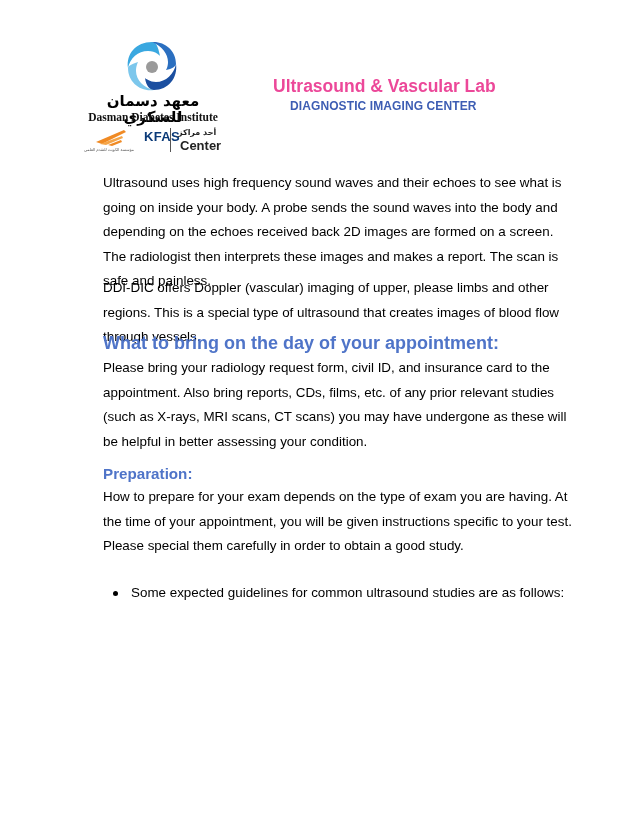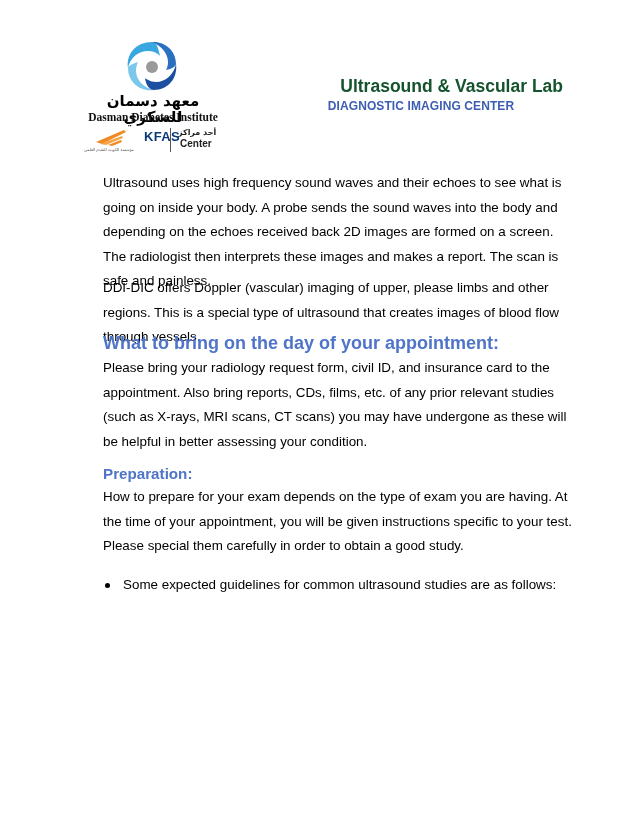--- a/index.html
+++ b/index.html
@@ -10,36 +10,36 @@
   .logo-arabic { position: absolute; left: 0; top: 55px; width: 150px; text-align: center;
                  font-family: "DejaVu Sans", sans-serif; font-weight: bold; font-size: 15px; line-height: 16px; direction: rtl; }
   .logo-english { position: absolute; left: 0; top: 73px; width: 150px; text-align: center;
                   font-family: "Liberation Serif", serif; font-weight: bold; font-size: 11.5px; color: #111; }
   .kfas-row { position: absolute; left: 6px; top: 88px; width: 140px; height: 32px; }
   .kfas-mark { position: absolute; left: 12px; top: 2px; width: 30px; height: 18px; }
   .kfas-text { position: absolute; left: 40px; top: 3px; font-weight: bold; font-size: 13px; color: #0a3a78; letter-spacing: 0.3px; padding-left: 20px; }
   .kfas-sub { position: absolute; left: 0px; top: 21px; width: 70px; font-size: 4px; color: #555; line-height: 5px; }
   .kfas-divider { position: absolute; left: 86px; top: 2px; width: 1px; height: 24px; background: #555; }
   .center-ar { position: absolute; left: 94px; top: 2px; font-family: "DejaVu Sans", sans-serif; font-size: 8px; color: #222; direction: rtl; font-weight: bold; }
-  .center-en { position: absolute; left: 96px; top: 12px; font-size: 10px; color: #222; font-weight: bold; }
+  .center-en { position: absolute; left: 96px; top: 12px; font-size: 13px; color: #222; font-weight: bold; }
 
-  .header-title { position: absolute; left: 301px; top: 76px; width: 262px; text-align: right;
-                  font-weight: bold; font-size: 17.5px; color: #14532d; }
-  .header-sub { position: absolute; left: 290px; top: 99px; width: 262px; text-align: center;
+  .header-title { position: absolute; left: 273px; top: 76px; width: 262px; text-align: left;
+                  font-weight: bold; font-size: 17.5px; color: #ec4899; }
+  .header-sub { position: absolute; left: 290px; top: 99px; width: 262px; 
                 font-weight: bold; font-size: 12px; color: #3d5db3; letter-spacing: 0.1px; }
 
   .content { position: absolute; left: 103px; top: 171px; width: 470px; font-size: 13.4px; line-height: 24.6px; }
   .para { margin: 0; }
   .p1 { position: absolute; top: 0; left: 0; width: 470px; }
   .p2 { position: absolute; top: 105px; left: 0; width: 470px; }
   .h1 { position: absolute; top: 160px; left: 0; font-weight: bold; font-size: 18px; color: #4f74c8; }
   .p3 { position: absolute; top: 185px; left: 0; width: 470px; }
   .h2 { position: absolute; top: 291px; left: 0; font-weight: bold; font-size: 15.2px; color: #4f74c8; }
   .p4 { position: absolute; top: 314px; left: 0; width: 470px; }
-  .bullets { position: absolute; top: 394px; left: 0; width: 470px; margin: 8px; padding: 0; list-style: none; }
+  .bullets { position: absolute; top: 394px; left: 0; width: 470px; margin: 16px; padding: 0; list-style: none; }
   .bullets li { position: relative; padding-left: 12px; margin-bottom: 0; }
   .bullet-dot { position: absolute; left: -6px; top: 10px; width: 5px; height: 5px; background: #000; border-radius: 50%; }
   .accent { color: #4f74c8; font-weight: bold; }
 </style>
 </head>
 <body>
 
 <div class="logo-block">
   <svg class="logo-swirl" viewBox="0 0 60 56">
     <path d="M30 4 C14 4 4 16 6 30 C8 20 16 13 26 13 C34 13 38 18 38 18 C36 8 34 4 30 4 Z" fill="#3aa8e0"></path>

